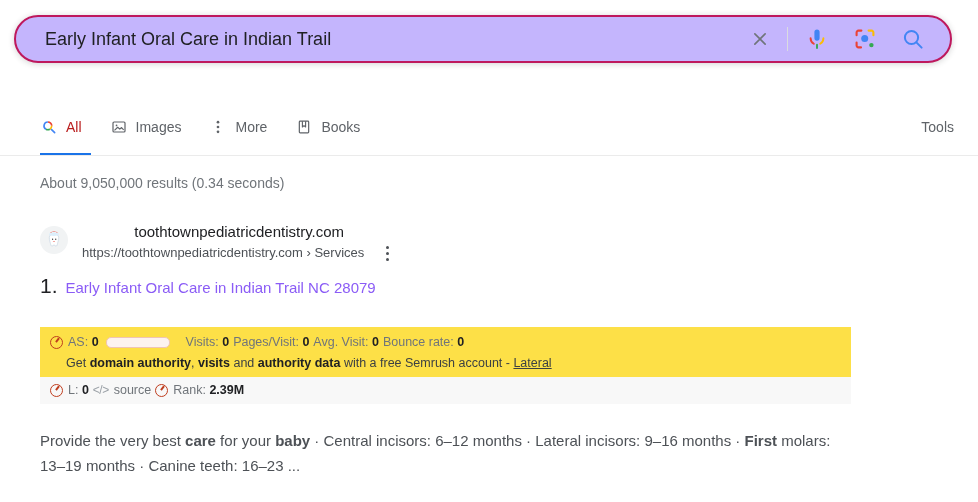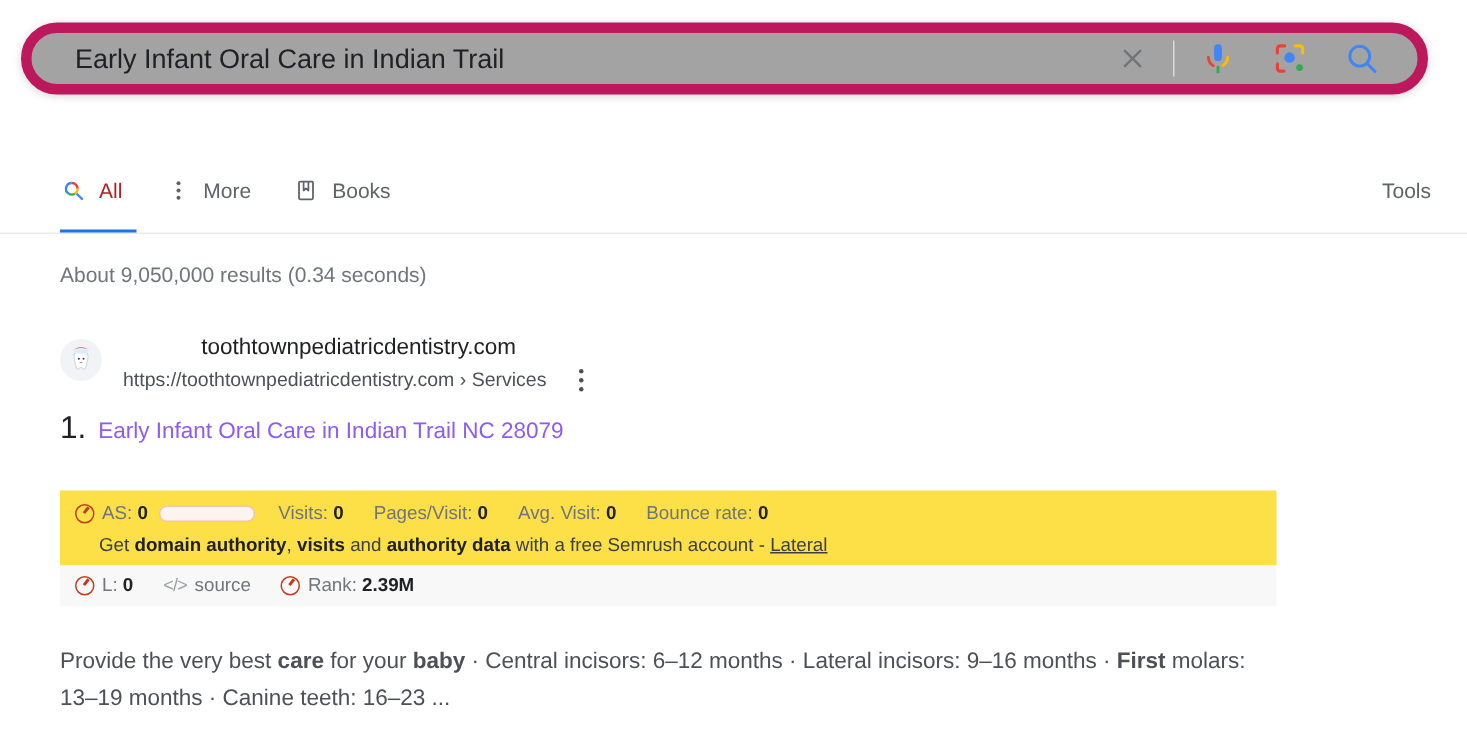--- a/index.html
+++ b/index.html
@@ -22,23 +22,23 @@
     left: 14px;
     top: 15px;
     width: 938px;
     height: 48px;
   }
   .searchbar {
     position: relative;
     width: 100%;
     height: 100%;
     box-sizing: border-box;
-    border: 7px solid #be185d;
+    border: 2px solid #be185d;
     border-radius: 24px;
-    background: #a3a3a3;
+    background: #c4b5fd;
     box-shadow: 0 1px 6px rgba(32,33,36,.20);
     display: flex;
     align-items: center;
   }
   .search-input {
     flex: 1 1 auto;
     border: none;
     outline: none;
     background: transparent;
     font-family: "Liberation Sans", sans-serif;
@@ -234,21 +234,21 @@
     background: #fde047;
     padding: 6px 0 7px 0;
   }
   .seo-row {
     display: flex;
     align-items: center;
     padding-left: 10px;
     white-space: nowrap;
   }
   .seo-row.metrics { height: 18px; }
-  .seo-metric { margin-right: 20px; color: #70757a; }
+  .seo-metric { margin-right: 4px; color: #70757a; }
   .seo-metric b { color: #202124; font-weight: bold; }
   .as-bar {
     display: inline-block;
     width: 62px;
     height: 9px;
     border: 1px solid #f0c4b4;
     border-radius: 5px;
     background: #fdf3ef;
     margin: 0 16px 0 7px;
     vertical-align: middle;
@@ -363,20 +363,30 @@
           <path fill="none" stroke="#4285f4" stroke-width="2.4" d="M15.5 15.5 L20.5 20.5" stroke-linecap="round"></path>
           <path fill="none" stroke="#ea4335" stroke-width="2.4" d="M16.1 10.3a5.8 5.8 0 0 0-5.8-5.8"></path>
           <path fill="none" stroke="#fbbc05" stroke-width="2.4" d="M16.1 10.3a5.8 5.8 0 0 1-2.9 5.02"></path>
           <path fill="none" stroke="#34a853" stroke-width="2.4" d="M13.2 15.32a5.8 5.8 0 0 1-5.8 0"></path>
           <path fill="none" stroke="#4285f4" stroke-width="2.4" d="M7.4 15.32A5.8 5.8 0 0 1 10.3 4.5"></path>
         </svg>
       </span>
       <span>All</span>
     </div>
 
+    <div class="nav-item">
+      <span class="nav-ico">
+        <svg width="16" height="16" viewBox="0 0 24 24" aria-hidden="true">
+          <rect x="3" y="4.5" width="18" height="15" rx="1.6" fill="none" stroke="#5f6368" stroke-width="1.8"></rect>
+          <circle cx="8.3" cy="9.6" r="1.3" fill="#5f6368"></circle>
+          <path d="M5.2 17.2 L10 12.4 L13.2 15.2 L15.8 12.8 L19 16.4" fill="none" stroke="#5f6368" stroke-width="1.7" stroke-linejoin="round"></path>
+        </svg>
+      </span>
+      <span>Images</span>
+    </div>
 
     <div class="nav-item">
       <span class="nav-ico">
         <svg width="14" height="16" viewBox="0 0 14 16" aria-hidden="true">
           <circle cx="7" cy="3.2" r="1.35" fill="#5f6368"></circle>
           <circle cx="7" cy="8" r="1.35" fill="#5f6368"></circle>
           <circle cx="7" cy="12.8" r="1.35" fill="#5f6368"></circle>
         </svg>
       </span>
       <span>More</span>

